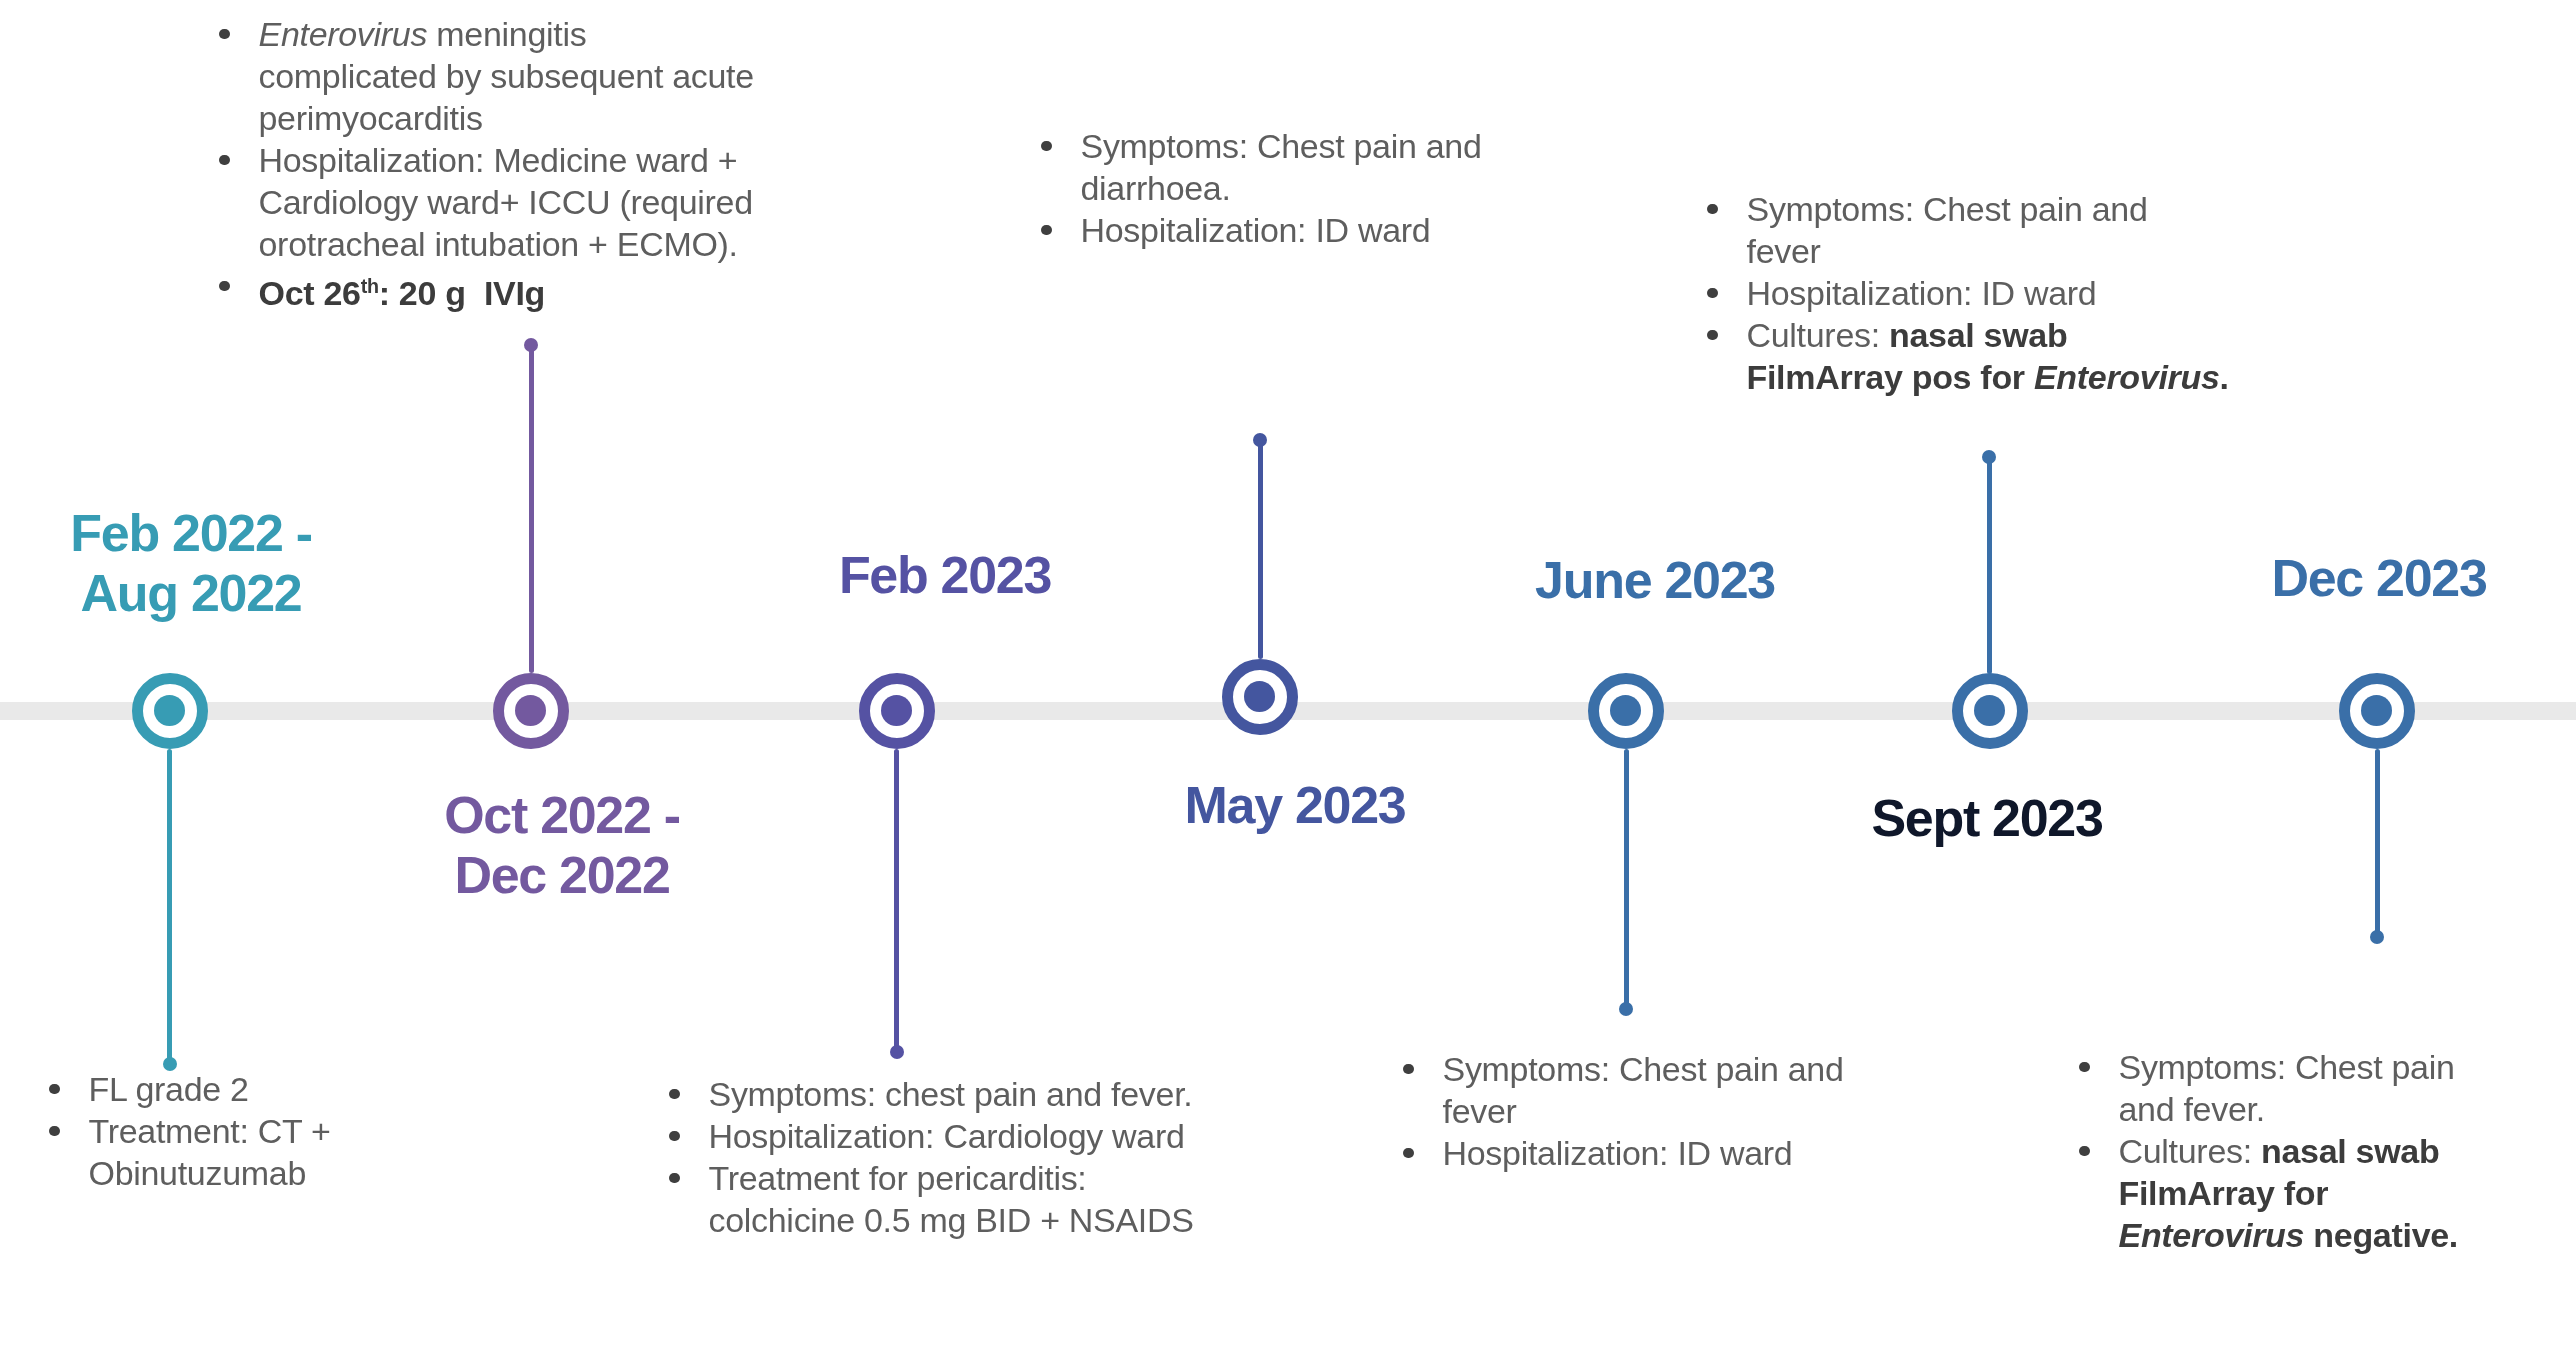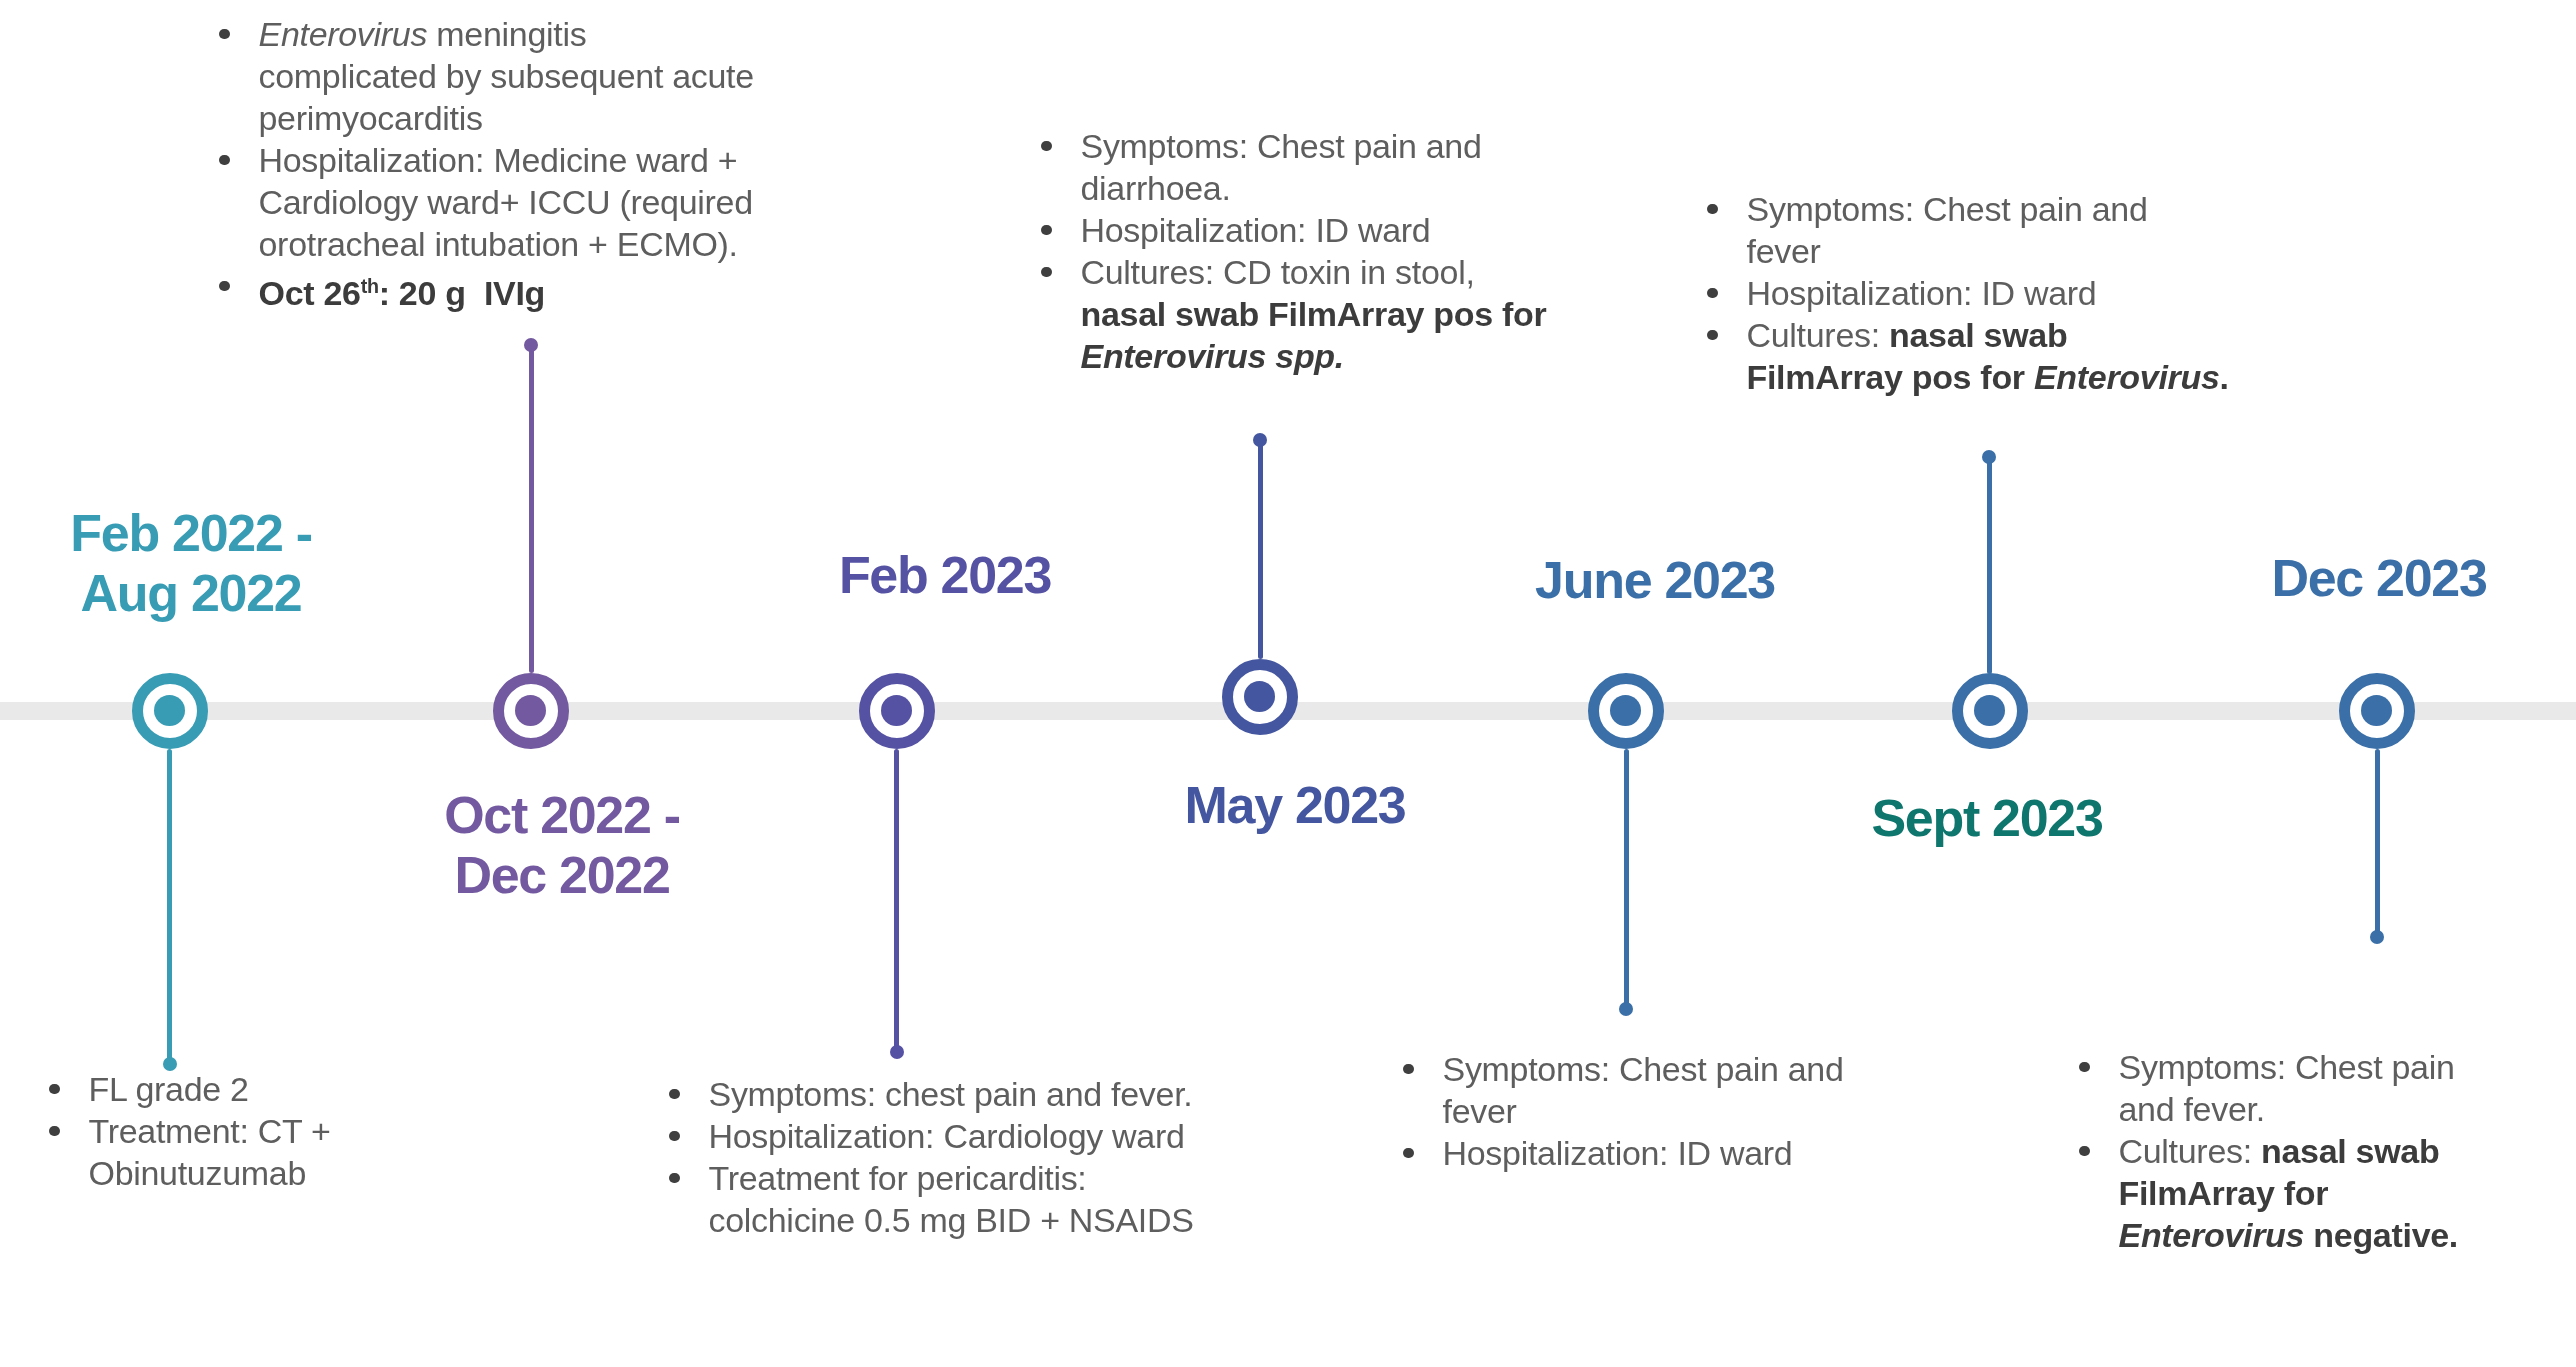--- a/index.html
+++ b/index.html
@@ -126,26 +126,20 @@
       <div class="notes" style="left: 1041px; top: 125px;">
         <div class="note-row">
           <div class="bullet-dot"></div>
           <span class="note-text"><span>Symptoms: Chest pain and
 diarrhoea.</span></span>
         </div>
         <div class="note-row">
           <div class="bullet-dot"></div>
           <span class="note-text"><span>Hospitalization: ID ward</span></span>
         </div>
-        <div class="note-row">
-          <div class="bullet-dot"></div>
-          <span class="note-text"><span>Cultures: CD toxin in stool,
-</span><span class="s-b">nasal swab FilmArray pos for
-</span><span class="s-bi">Enterovirus spp.</span></span>
-        </div>
       </div>
     </div>
     <div>
       <div class="stem" style="left: 1624px; top: 749px; height: 260px; background: rgb(58, 111, 168);"></div>
       <div class="stem-dot" style="left: 1619px; top: 1002px; background: rgb(58, 111, 168);"></div>
       <div class="node" style="left: 1588px; top: 673px; border-color: rgb(58, 111, 168);">
         <div class="node-core" style="background: rgb(58, 111, 168);"></div>
       </div>
       <div class="date-label" style="left: 1426px; top: 550px; color: rgb(58, 111, 168);">June 2023</div>
       <div class="notes" style="left: 1403px; top: 1048px;">
@@ -159,21 +153,21 @@
           <span class="note-text"><span>Hospitalization: ID ward</span></span>
         </div>
       </div>
     </div>
     <div>
       <div class="stem" style="left: 1987px; top: 458px; height: 216px; background: rgb(58, 111, 168);"></div>
       <div class="stem-dot" style="left: 1982px; top: 450px; background: rgb(58, 111, 168);"></div>
       <div class="node" style="left: 1952px; top: 673px; border-color: rgb(58, 111, 168);">
         <div class="node-core" style="background: rgb(58, 111, 168);"></div>
       </div>
-      <div class="date-label" style="left: 1758px; top: 788px; color: #0f766e;">Sept 2023</div>
+      <div class="date-label" style="left: 1758px; top: 788px; color: #0f172a;">Sept 2023</div>
       <div class="notes" style="left: 1707px; top: 188px;">
         <div class="note-row">
           <div class="bullet-dot"></div>
           <span class="note-text"><span>Symptoms: Chest pain and
 fever</span></span>
         </div>
         <div class="note-row">
           <div class="bullet-dot"></div>
           <span class="note-text"><span>Hospitalization: ID ward</span></span>
         </div>

